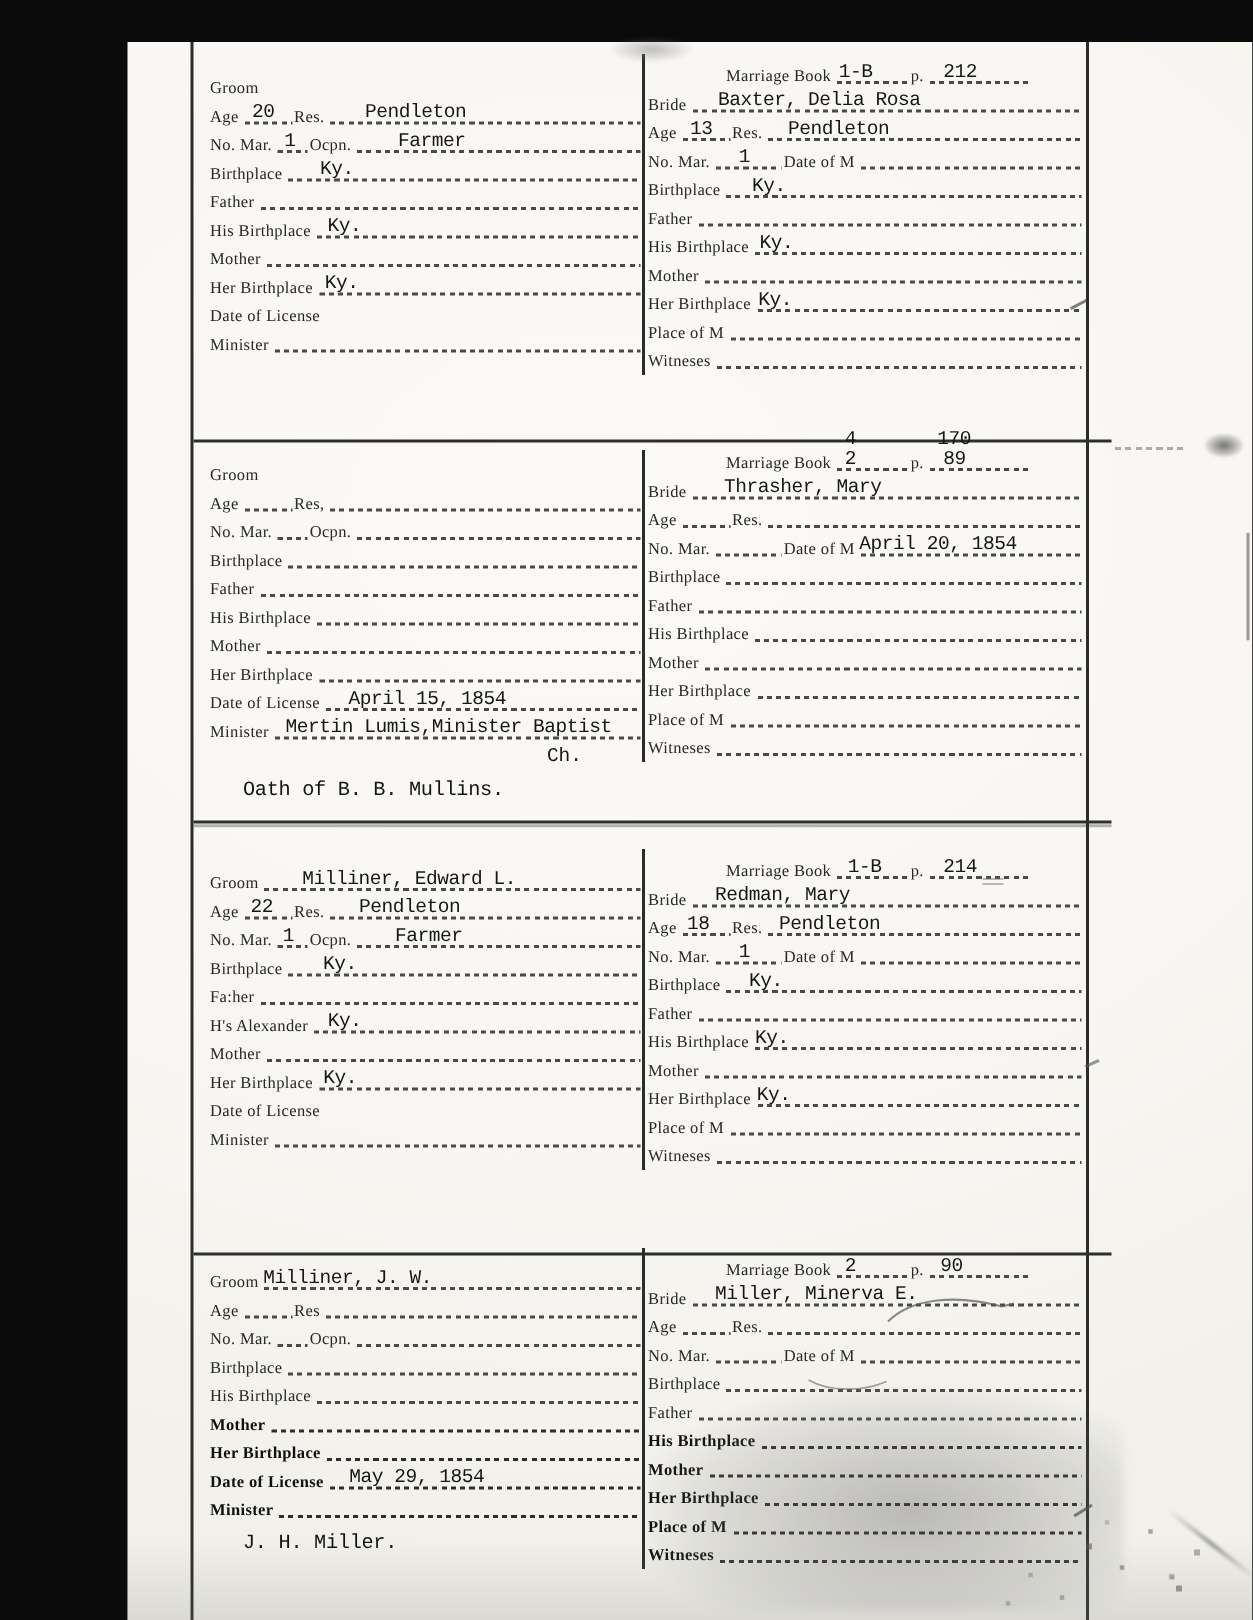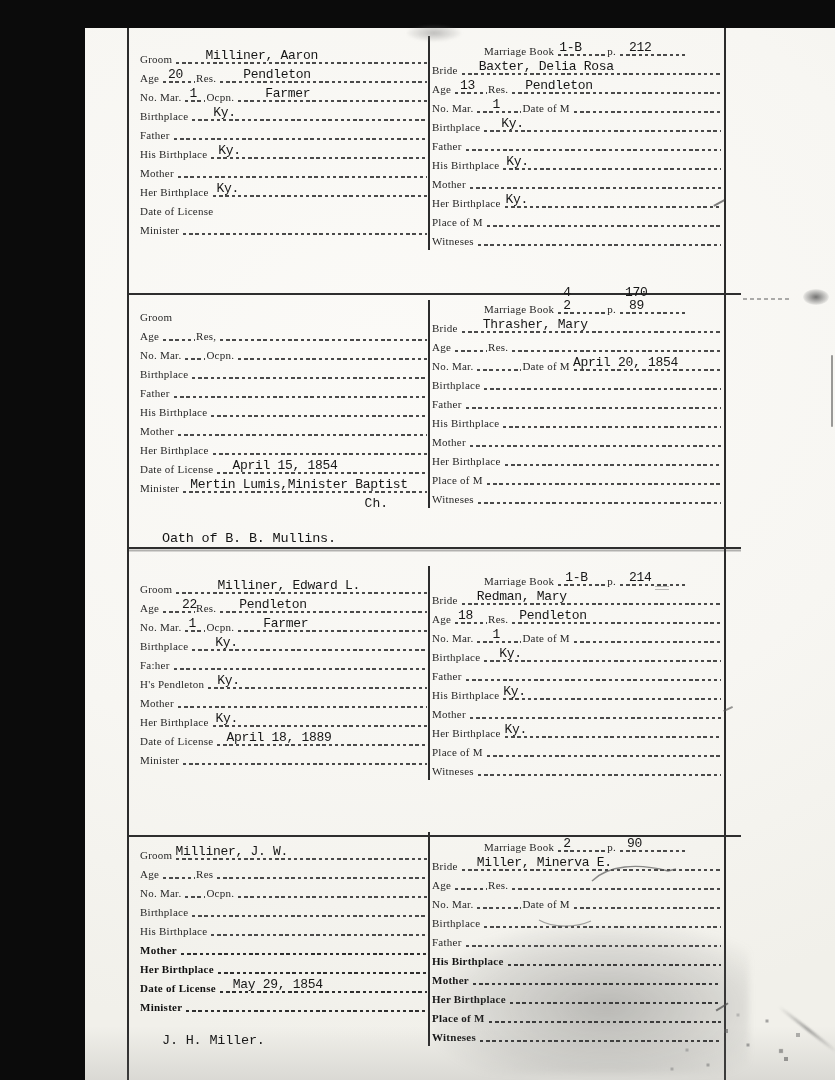--- a/index.html
+++ b/index.html
@@ -55,21 +55,21 @@
   .above{
     position:absolute;bottom:17.5px;left:6px;
     font:13px "Liberation Mono",monospace;color:#161616;letter-spacing:-.3px;
   }
   .subline{
     height:17px;text-align:right;padding-right:40px;
     font:13px "Liberation Mono",monospace;color:#161616;
   }
   .note{
     font:13.5px "Liberation Mono",monospace;color:#141414;
-    margin:18px 0 0 22px;letter-spacing:-.2px;
+    margin:7px 0 0 22px;letter-spacing:-.2px;
   }
   
   .art{position:absolute;pointer-events:none}
   .margin-dash{
     left:658px;top:270px;width:46px;height:1.6px;opacity:.55;
     background:repeating-linear-gradient(90deg,#6b6b6b 0 4px,transparent 4px 7px);
   }
   .blob-right{
     left:718px;top:261px;width:26px;height:16px;border-radius:50%;
     background:radial-gradient(ellipse,rgba(70,70,70,.75),rgba(120,120,120,.25) 60%,transparent 75%);
@@ -117,23 +117,20 @@
   <div class="vline r"></div>
   <div class="sep s1"></div>
   <div class="sep s2"></div>
   <div class="sep s3"></div>
 
   <div class="block b0">
       <div class="mid"></div>
       <div class="lcol">
         <div class="frow">
           <span class="lab">Groom</span>
-          <span class="vseg grow">
-            <span class="val" style="left: 30px;">Milliner, Aaron</span>
-          </span>
         </div>
         <div class="frow">
           <span class="lab">Age</span>
           <span class="vseg" style="width: 34px;">
             <span class="val" style="left: 6px;">20</span>
           </span>
           <span class="lab">Res.</span>
           <span class="vseg grow">
             <span class="val" style="left: 24px;">Pendleton</span>
           </span>
@@ -422,27 +419,27 @@
           </span>
         </div>
       </div>
     </div>
   <div class="block b2">
       <div class="mid"></div>
       <div class="lcol">
         <div class="frow">
           <span class="lab">Groom</span>
           <span class="vseg grow">
-            <span class="val" style="left: 42px; margin-top: 32px;">Milliner, Edward L.</span>
+            <span class="val" style="left: 26px; margin-top: 32px;">Milliner, Edward L.</span>
           </span>
         </div>
         <div class="frow">
           <span class="lab">Age</span>
           <span class="vseg" style="width: 34px;">
-            <span class="val" style="left: 20px;">22</span>
+            <span class="val" style="left: 5px;">22</span>
           </span>
           <span class="lab">Res.</span>
           <span class="vseg grow">
             <span class="val" style="left: 20px;">Pendleton</span>
           </span>
         </div>
         <div class="frow">
           <span class="lab">No. Mar.</span>
           <span class="vseg" style="width: 22px;">
             <span class="val" style="left: 4px;">1</span>
@@ -458,42 +455,39 @@
             <span class="val" style="left: 24px;">Ky.</span>
           </span>
         </div>
         <div class="frow">
           <span class="lab">Fa:her</span>
           <span class="vseg grow">
             <span class="val" style="left: 12px;"></span>
           </span>
         </div>
         <div class="frow">
-          <span class="lab">H's Pendleton</span>
+          <span class="lab">H's Alexander</span>
           <span class="vseg grow">
             <span class="val" style="left: 10px;">Ky.</span>
           </span>
         </div>
         <div class="frow">
           <span class="lab">Mother</span>
           <span class="vseg grow">
             <span class="val" style="left: 12px;"></span>
           </span>
         </div>
         <div class="frow">
           <span class="lab">Her Birthplace</span>
           <span class="vseg grow">
             <span class="val" style="left: 4px;">Ky.</span>
           </span>
         </div>
         <div class="frow">
           <span class="lab">Date of License</span>
-          <span class="vseg grow">
-            <span class="val" style="left: 10px;">April 18, 1889</span>
-          </span>
         </div>
         <div class="frow">
           <span class="lab">Minister</span>
           <span class="vseg grow">
             <span class="val" style="left: 12px;"></span>
           </span>
         </div>
       </div>
       <div class="rcol">
         <div class="frow hdr">

